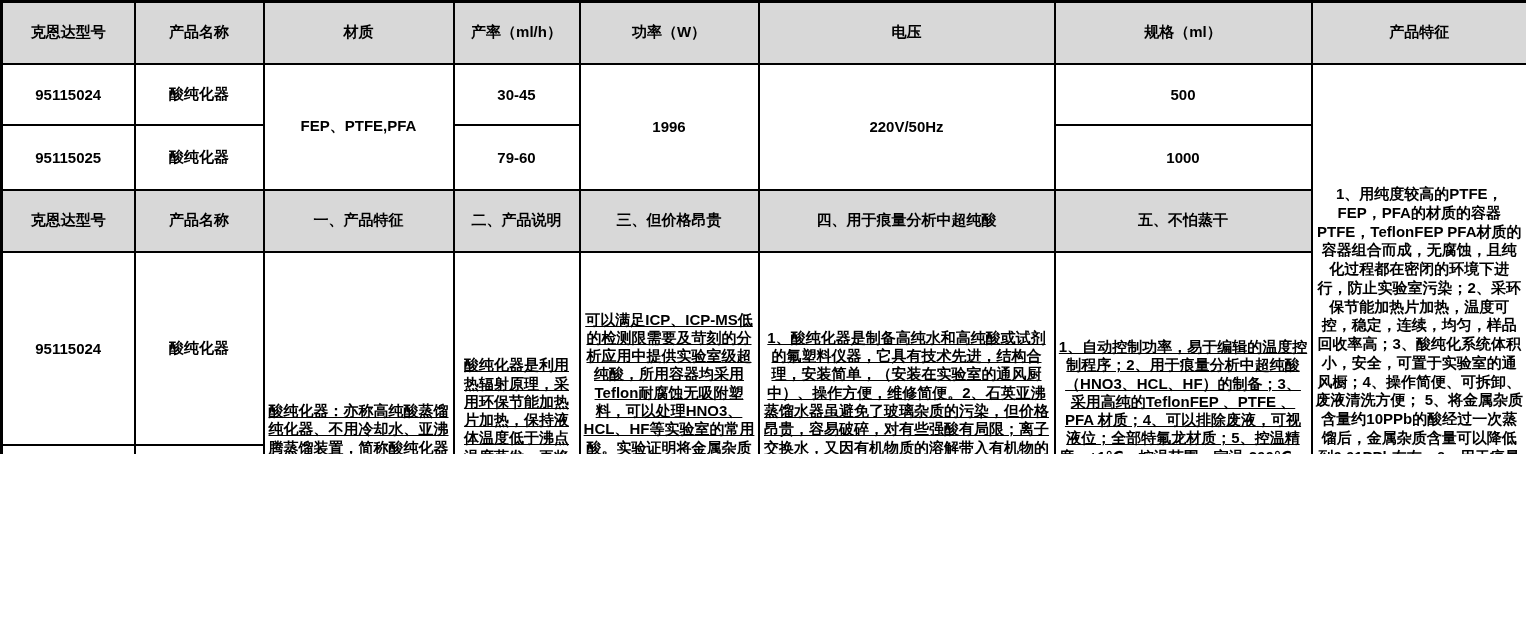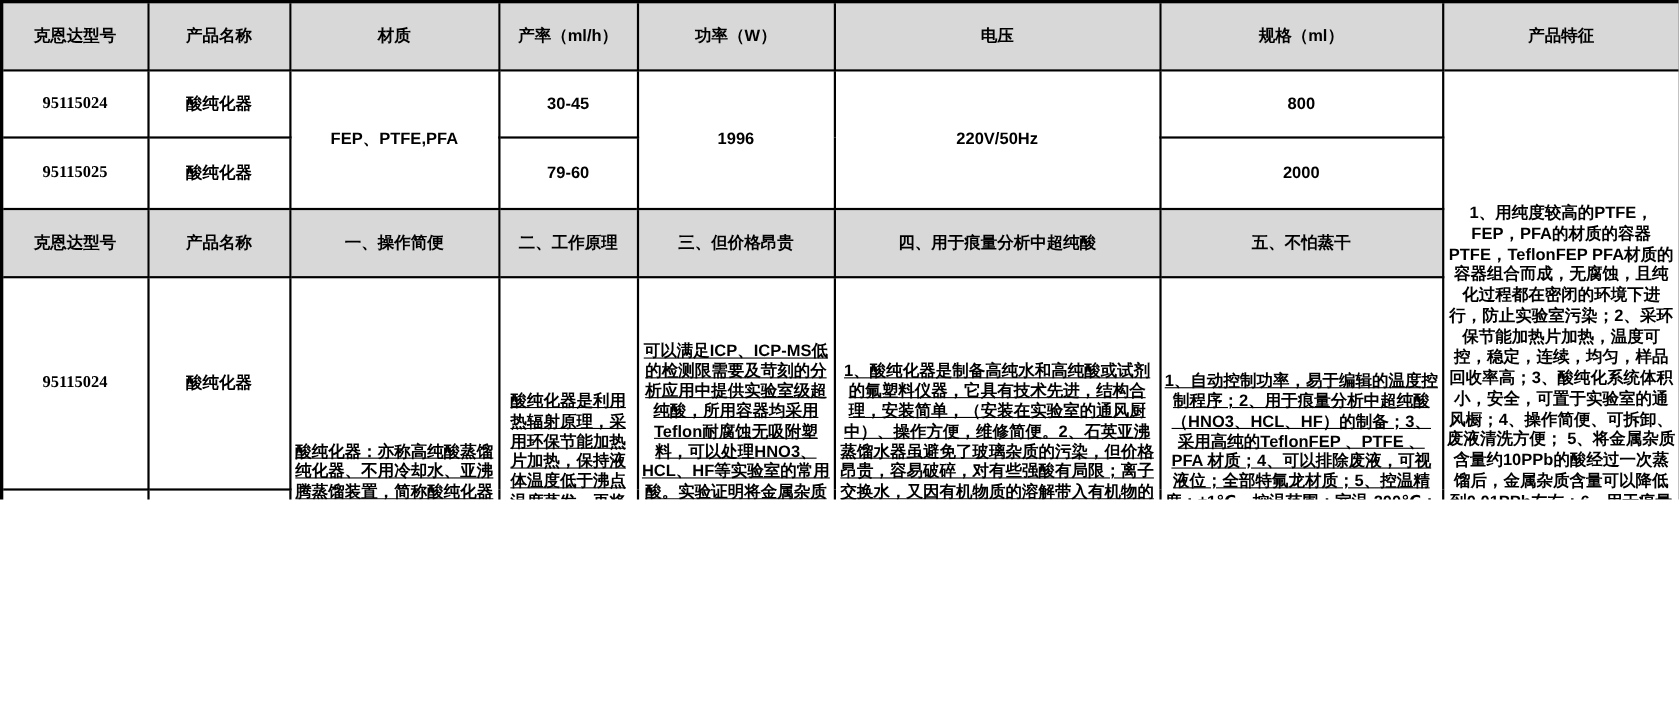--- a/index.html
+++ b/index.html
@@ -21,21 +21,21 @@
     font-size:15px;
     padding:0 3px;
     overflow:hidden;
     box-sizing:border-box;
   }
   td.hdr{
     background:#d8d8d8;
     font-size:16px;
   }
   td.model{
-    font-family:Liberation Serif, serif;
+    font-family:Liberation Sans, sans-serif;
     font-size:17px;
     letter-spacing:0px;
   }
   td.num{font-size:15px;border-radius:29px;}
   td.longtext{
     line-height:1.22;
     font-size:15px;
     padding:0 2px;
     text-decoration:underline;
   }
@@ -73,36 +73,36 @@
       <td class="hdr">产品特征</td>
     </tr>
 
     <tr style="height:61px">
       <td class="model">95115024</td>
       <td>酸纯化器</td>
       <td rowspan="2">FEP、PTFE,PFA</td>
       <td class="num">30-45</td>
       <td rowspan="2" class="num">1996</td>
       <td rowspan="2" class="num">220V/50Hz</td>
-      <td class="num">800</td>
+      <td class="num">500</td>
       <td rowspan="5" class="feature">1、用纯度较高的PTFE，FEP，PFA的材质的容器PTFE，TeflonFEP PFA材质的容器组合而成，无腐蚀，且纯化过程都在密闭的环境下进行，防止实验室污染；2、采环保节能加热片加热，温度可控，稳定，连续，均匀，样品回收率高；3、酸纯化系统体积小，安全，可置于实验室的通风橱；4、操作简便、可拆卸、废液清洗方便； 5、将金属杂质含量约10PPb的酸经过一次蒸馏后，金属杂质含量可以降低到0.01PPb左右；6、用于痕量分析中超纯酸的制备，通过纯化低成本的酸试剂到高纯酸，节省成本多达90%。</td>
     </tr>
 
     <tr style="height:65px">
       <td class="model">95115025</td>
       <td>酸纯化器</td>
       <td class="num">79-60</td>
-      <td class="num">2000</td>
+      <td class="num">1000</td>
     </tr>
 
     <tr style="height:62px">
       <td class="hdr">克恩达型号</td>
       <td class="hdr">产品名称</td>
-      <td class="hdr">一、操作简便</td>
-      <td class="hdr">二、工作原理</td>
+      <td class="hdr">一、产品特征</td>
+      <td class="hdr">二、产品说明</td>
       <td class="hdr">三、但价格昂贵</td>
       <td class="hdr">四、用于痕量分析中超纯酸</td>
       <td class="hdr">五、不怕蒸干</td>
     </tr>
 
     <tr style="height:193px">
       <td class="model">95115024</td>
       <td>酸纯化器</td>
       <td rowspan="2" class="longtext">酸纯化器：亦称高纯酸蒸馏纯化器、不用冷却水、亚沸腾蒸馏装置，简称酸纯化器是超净化实验室产品之一，后期提取的高纯水</td>
       <td rowspan="2" class="longtext">酸纯化器是利用热辐射原理，采用环保节能加热片加热，保持液体温度低于沸点温度蒸发，再将其酸蒸气冷凝从而制备高纯水和高纯酸等高纯试剂。</td>

